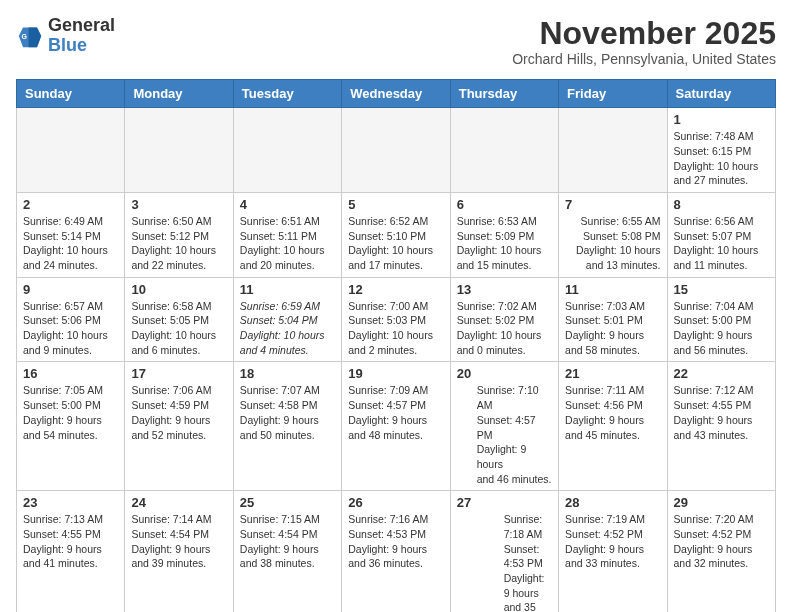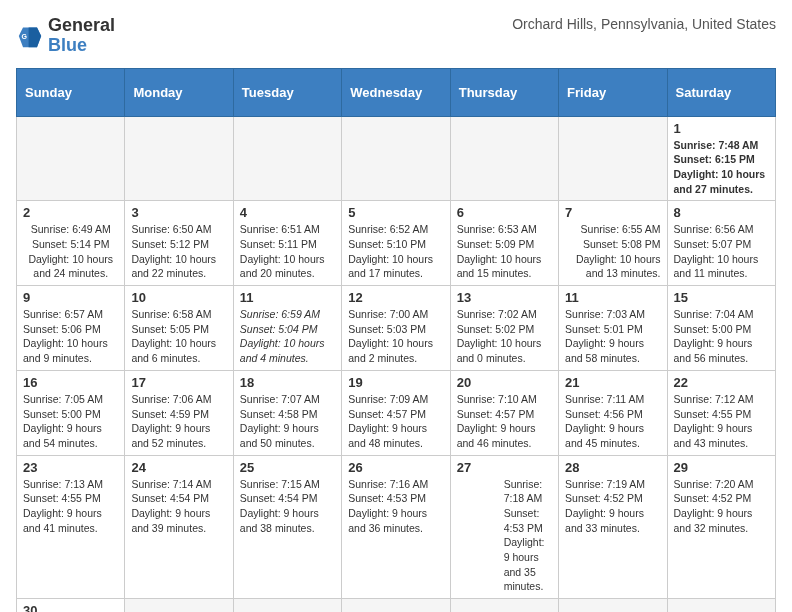--- a/index.html
+++ b/index.html
@@ -50,21 +50,21 @@
     }
     .calendar {
       width: 100%;
       border-collapse: collapse;
       border: 1px solid #ccc;
     }
     .calendar th {
       background-color: #3d7fc1;
       color: #fff;
       text-align: left;
-      padding: 16px 8px;
+      padding: 6px 8px;
       font-size: 13px;
       font-weight: bold;
       border: 1px solid #2e6aa0;
     }
     .calendar td {
       border: 1px solid #ccc;
       vertical-align: top;
       padding: 4px 6px;
       width: calc(100% / 7);
       min-height: 70px;
@@ -100,20 +100,21 @@
       <text x="8" y="24" font-size="10" fill="white" font-weight="bold">G</text>
     </svg>
     <div>
       <div class="logo-text">
         <span>General</span><br>
         <span style="color:#3d7fc1; font-weight:bold;">Blue</span>
       </div>
     </div>
   </div>
   <div class="title-block">
+    <div class="month-title">November 2025</div>
     <div class="location">Orchard Hills, Pennsylvania, United States</div>
   </div>
 </div>
 
 <table class="calendar">
   <thead>
     <tr>
     <th>Sunday</th>
         <th>Monday</th>
         <th>Tuesday</th>
@@ -126,30 +127,30 @@
   <tbody id="calendar-body">
   <tr>
         <td class="empty"></td>
         <td class="empty"></td>
         <td class="empty"></td>
         <td class="empty"></td>
         <td class="empty"></td>
         <td class="empty"></td>
         <td>
           <span class="day-number">1</span>
-          <div class="day-info" style="white-space: pre-line; font-weight: bold;">Sunrise: 7:48 AM
+          <div class="day-info" style="white-space: pre-line;">Sunrise: 7:48 AM
 Sunset: 6:15 PM
 Daylight: 10 hours
 and 27 minutes.</div>
         </td>
       </tr>
       <tr>
         <td>
           <span class="day-number">2</span>
-          <div class="day-info" style="white-space: pre-line; text-align: center;">Sunrise: 6:49 AM
+          <div class="day-info" style="white-space: pre-line;">Sunrise: 6:49 AM
 Sunset: 5:14 PM
 Daylight: 10 hours
 and 24 minutes.</div>
         </td>
         <td>
           <span class="day-number">3</span>
           <div class="day-info" style="white-space: pre-line;">Sunrise: 6:50 AM
 Sunset: 5:12 PM
 Daylight: 10 hours
 and 22 minutes.</div>
@@ -265,21 +266,21 @@
         </td>
         <td>
           <span class="day-number">19</span>
           <div class="day-info" style="white-space: pre-line;">Sunrise: 7:09 AM
 Sunset: 4:57 PM
 Daylight: 9 hours
 and 48 minutes.</div>
         </td>
         <td>
           <span class="day-number">20</span>
-          <div class="day-info" style="white-space: pre-line;">Sunrise: 7:10 AM
+          <div class="day-info" style="white-space: pre-line; margin-left: 20px;">Sunrise: 7:10 AM
 Sunset: 4:57 PM
 Daylight: 9 hours
 and 46 minutes.</div>
         </td>
         <td>
           <span class="day-number">21</span>
           <div class="day-info" style="white-space: pre-line;">Sunrise: 7:11 AM
 Sunset: 4:56 PM
 Daylight: 9 hours
 and 45 minutes.</div>

